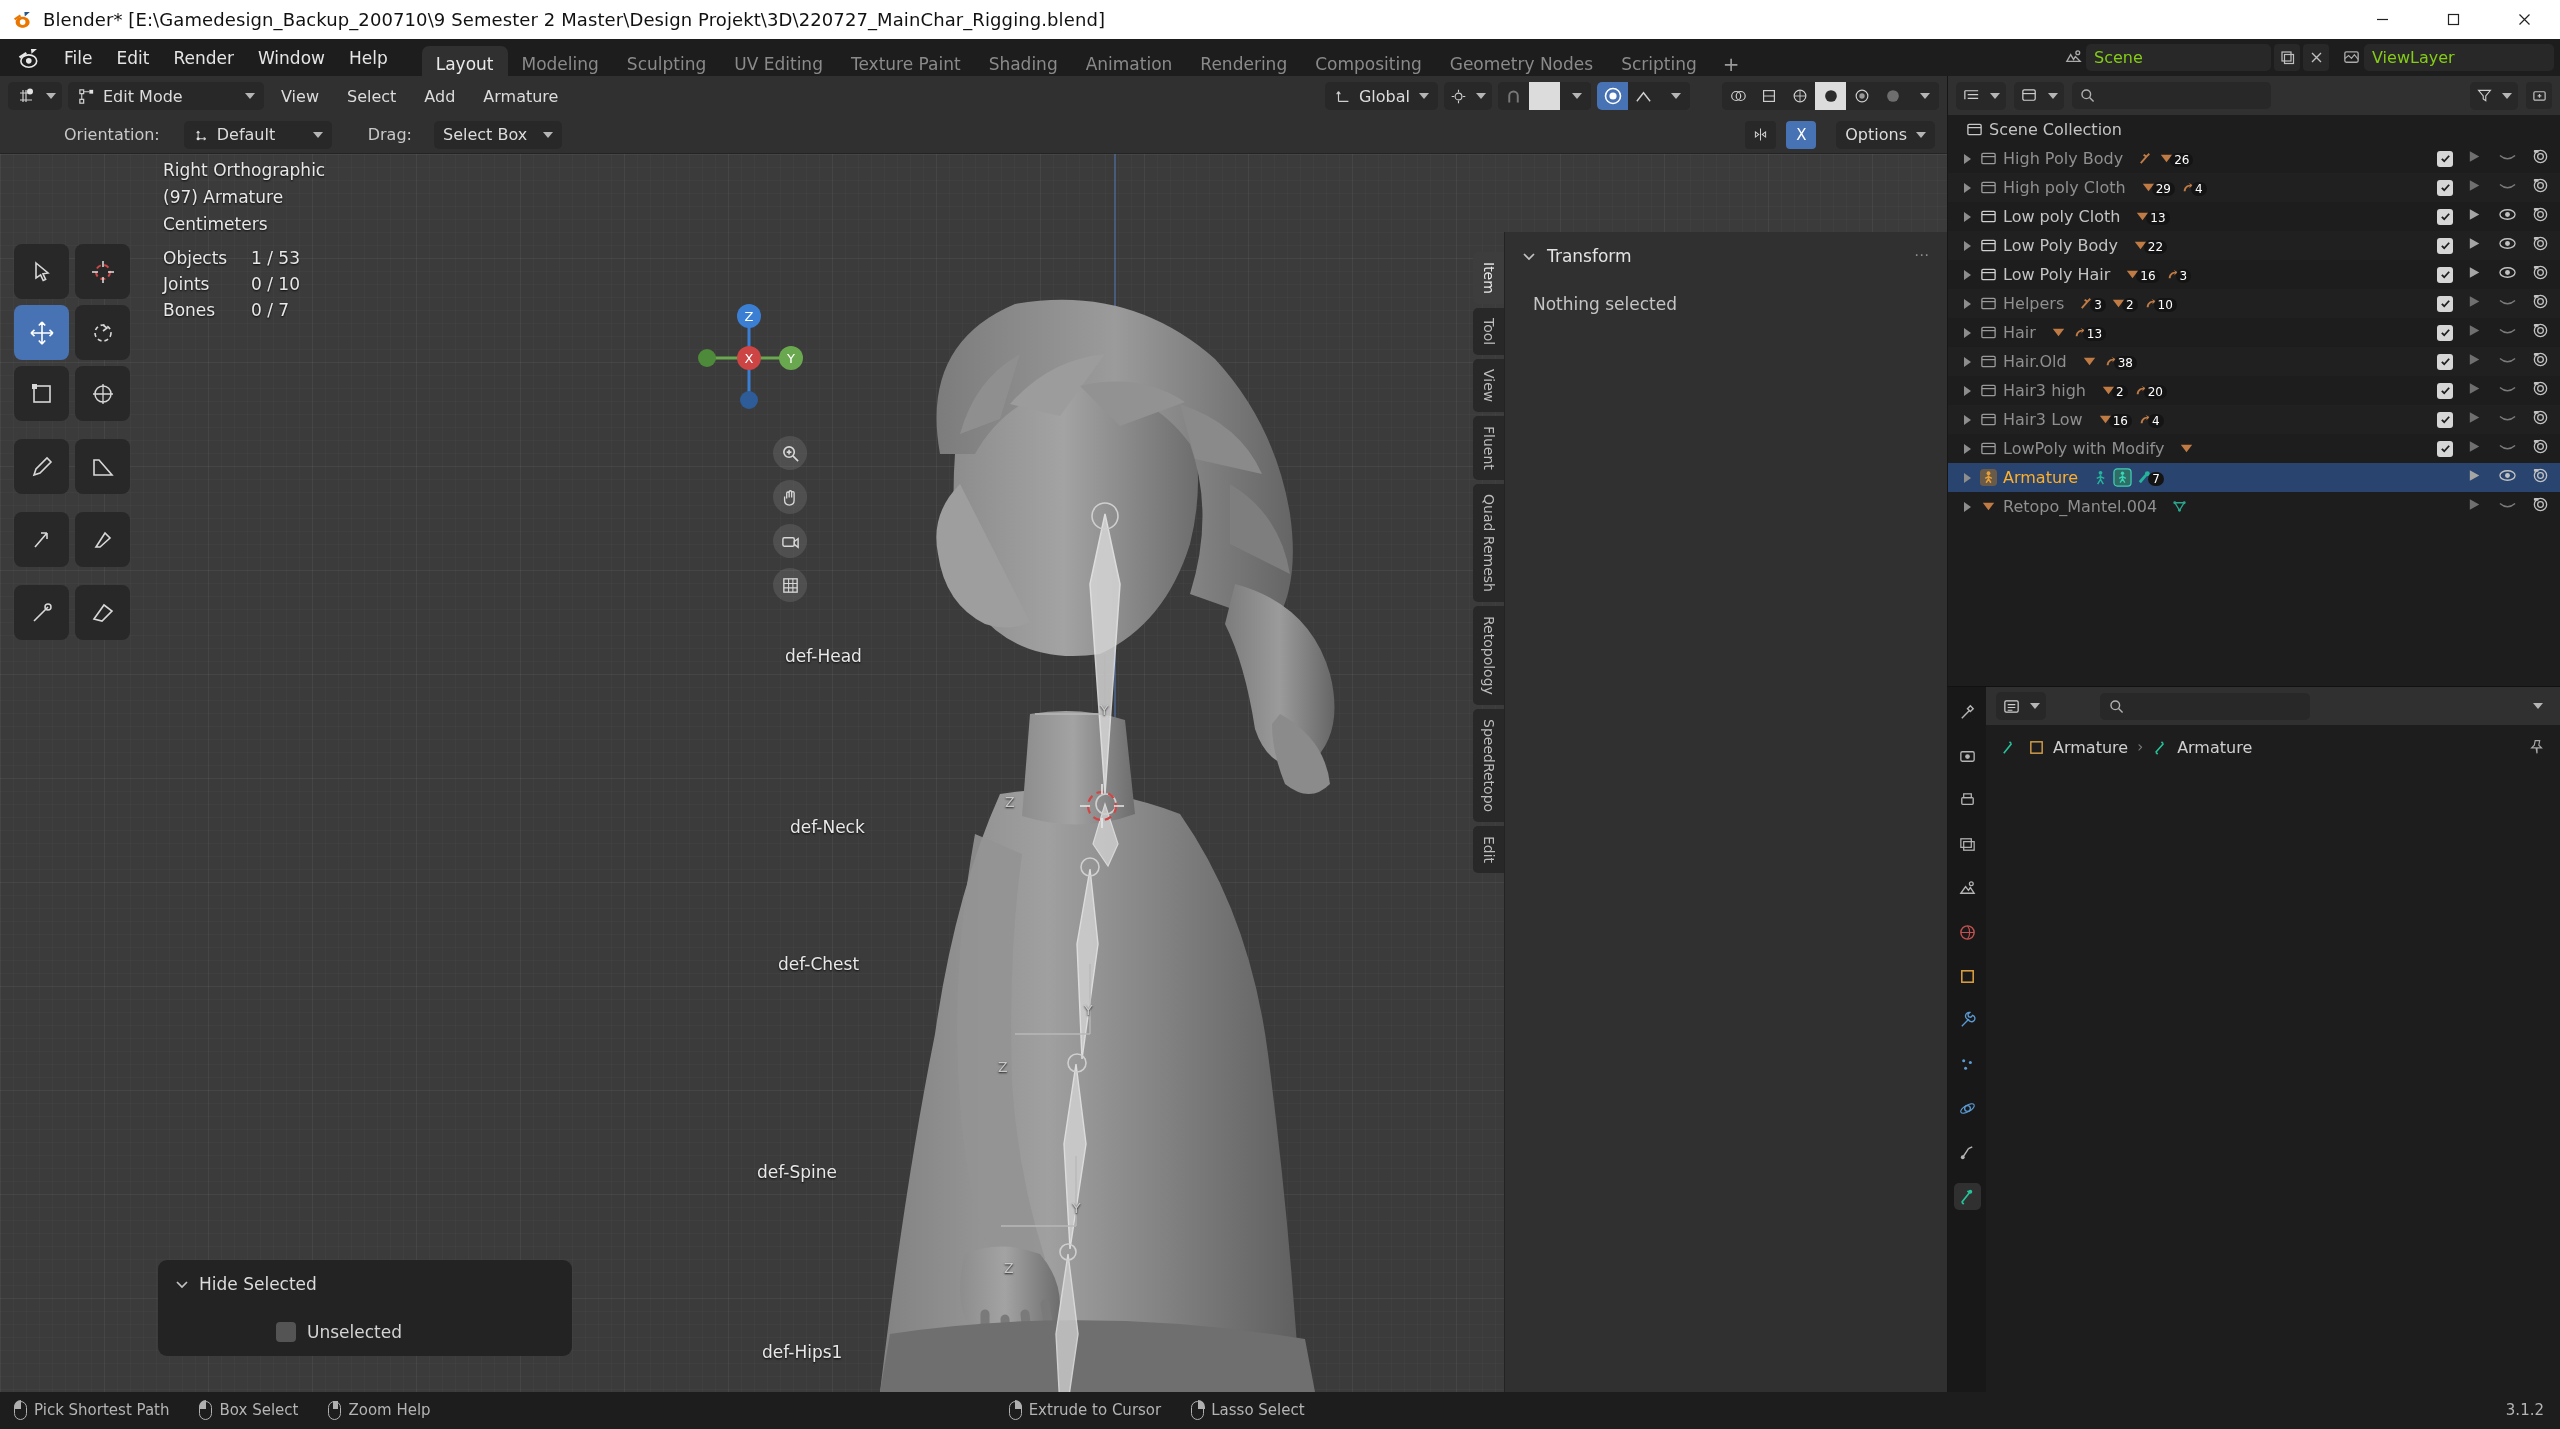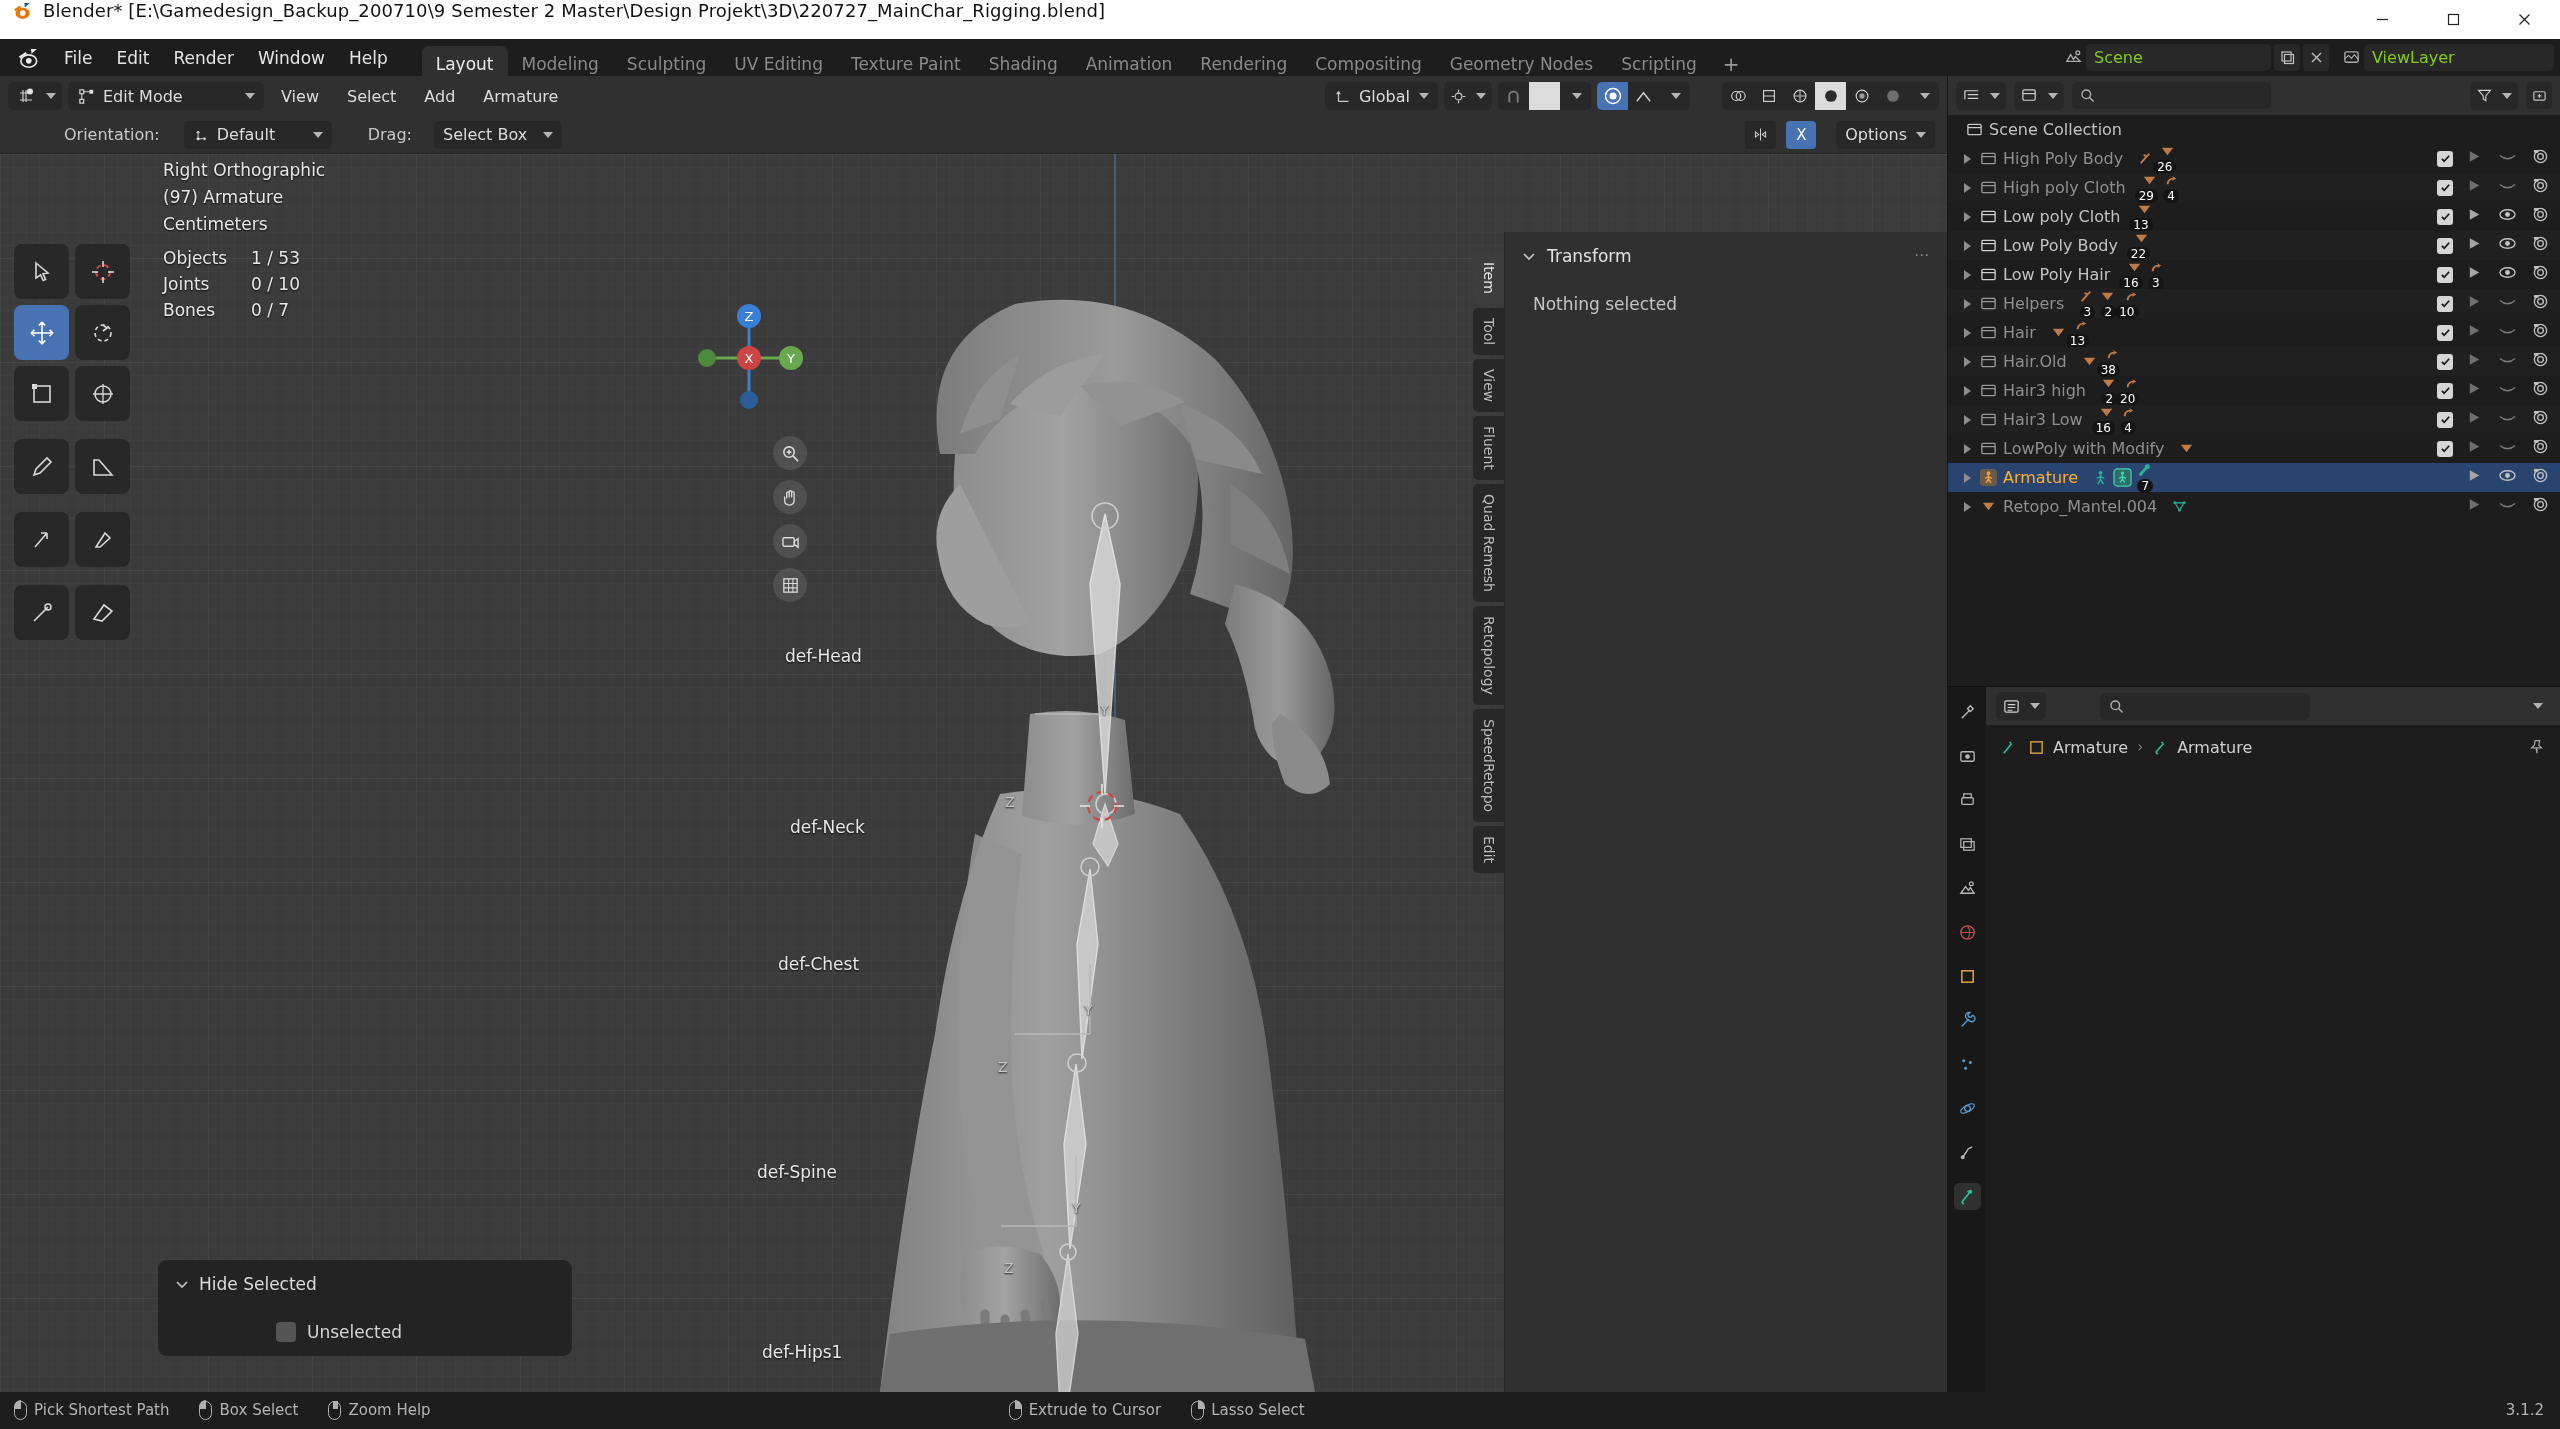--- a/index.html
+++ b/index.html
@@ -1,20 +1,20 @@
 <!DOCTYPE html>
 <html><head>
 <meta charset="utf-8">
 <style>
   * { box-sizing: border-box; margin:0; padding:0; }
   html,body { width:2560px; height:1429px; overflow:hidden; background:#1d1d1d;
     font-family:"DejaVu Sans", sans-serif; }
 
   
-  .titlebar { height:39px; background:#ffffff; display:flex; align-items:flex-start;
+  .titlebar { height:39px; background:#ffffff; display:flex; align-items:center;
     padding-left:12px; position:relative; }
   .tb-logo { width:22px; height:22px; margin-right:9px; flex:none; }
   .tb-title { font-size:18px; color:#111; letter-spacing:.1px;
     font-family:"DejaVu Sans", sans-serif; white-space:nowrap; }
   .tb-btns { position:absolute; right:0; top:0; height:39px; display:flex; }
   .tb-btn { width:71px; height:39px; display:flex; align-items:center; justify-content:center;
     color:#222; }
   .tb-btn svg { display:block; }
 
   
@@ -136,21 +136,21 @@
   .ol-row:nth-child(even) { background:#202020; }
   .ol-row.selected { background:#29446e !important; }
   .disc { width:18px; display:flex; align-items:center; justify-content:center; flex:none; }
   .disc i { display:block; width:0; height:0; border-top:5px solid transparent;
     border-bottom:5px solid transparent; border-left:7px solid #8d8d8d; }
   .ol-ico { width:24px; display:flex; align-items:center; justify-content:center; flex:none; }
   .ol-name { font-size:16px; color:#c3c3c3; white-space:nowrap; margin-left:3px; }
   .ol-name.dim { color:#8f8f8f; }
   .ol-name.hl { color:#ffaf29; }
   .ol-badges { display:flex; align-items:center; gap:4px; margin-left:14px; }
-  .badge { position:relative; display:flex; align-items:flex-end;flex-direction:column; }
+  .badge { position:relative; display:flex; align-items:flex-end; }
   .bnum { font-size:12px; color:#fff; background:#141414; border-radius:8px;
     padding:0px 4px; margin-left:-5px; align-self:flex-end; line-height:14px; }
   .ol-right { position:absolute; right:10px; display:flex; align-items:center; gap:14px; }
   .chk { width:16px; height:16px; background:#d6d6d6; border-radius:3px;
     display:flex; align-items:center; justify-content:center; }
 
   
   .props { flex:1; background:#1d1d1d; display:flex; border-top:1px solid #111;
     border-left:1px solid #161616; }
   .prop-tabs { width:38px; background:#181818; display:flex; flex-direction:column;

